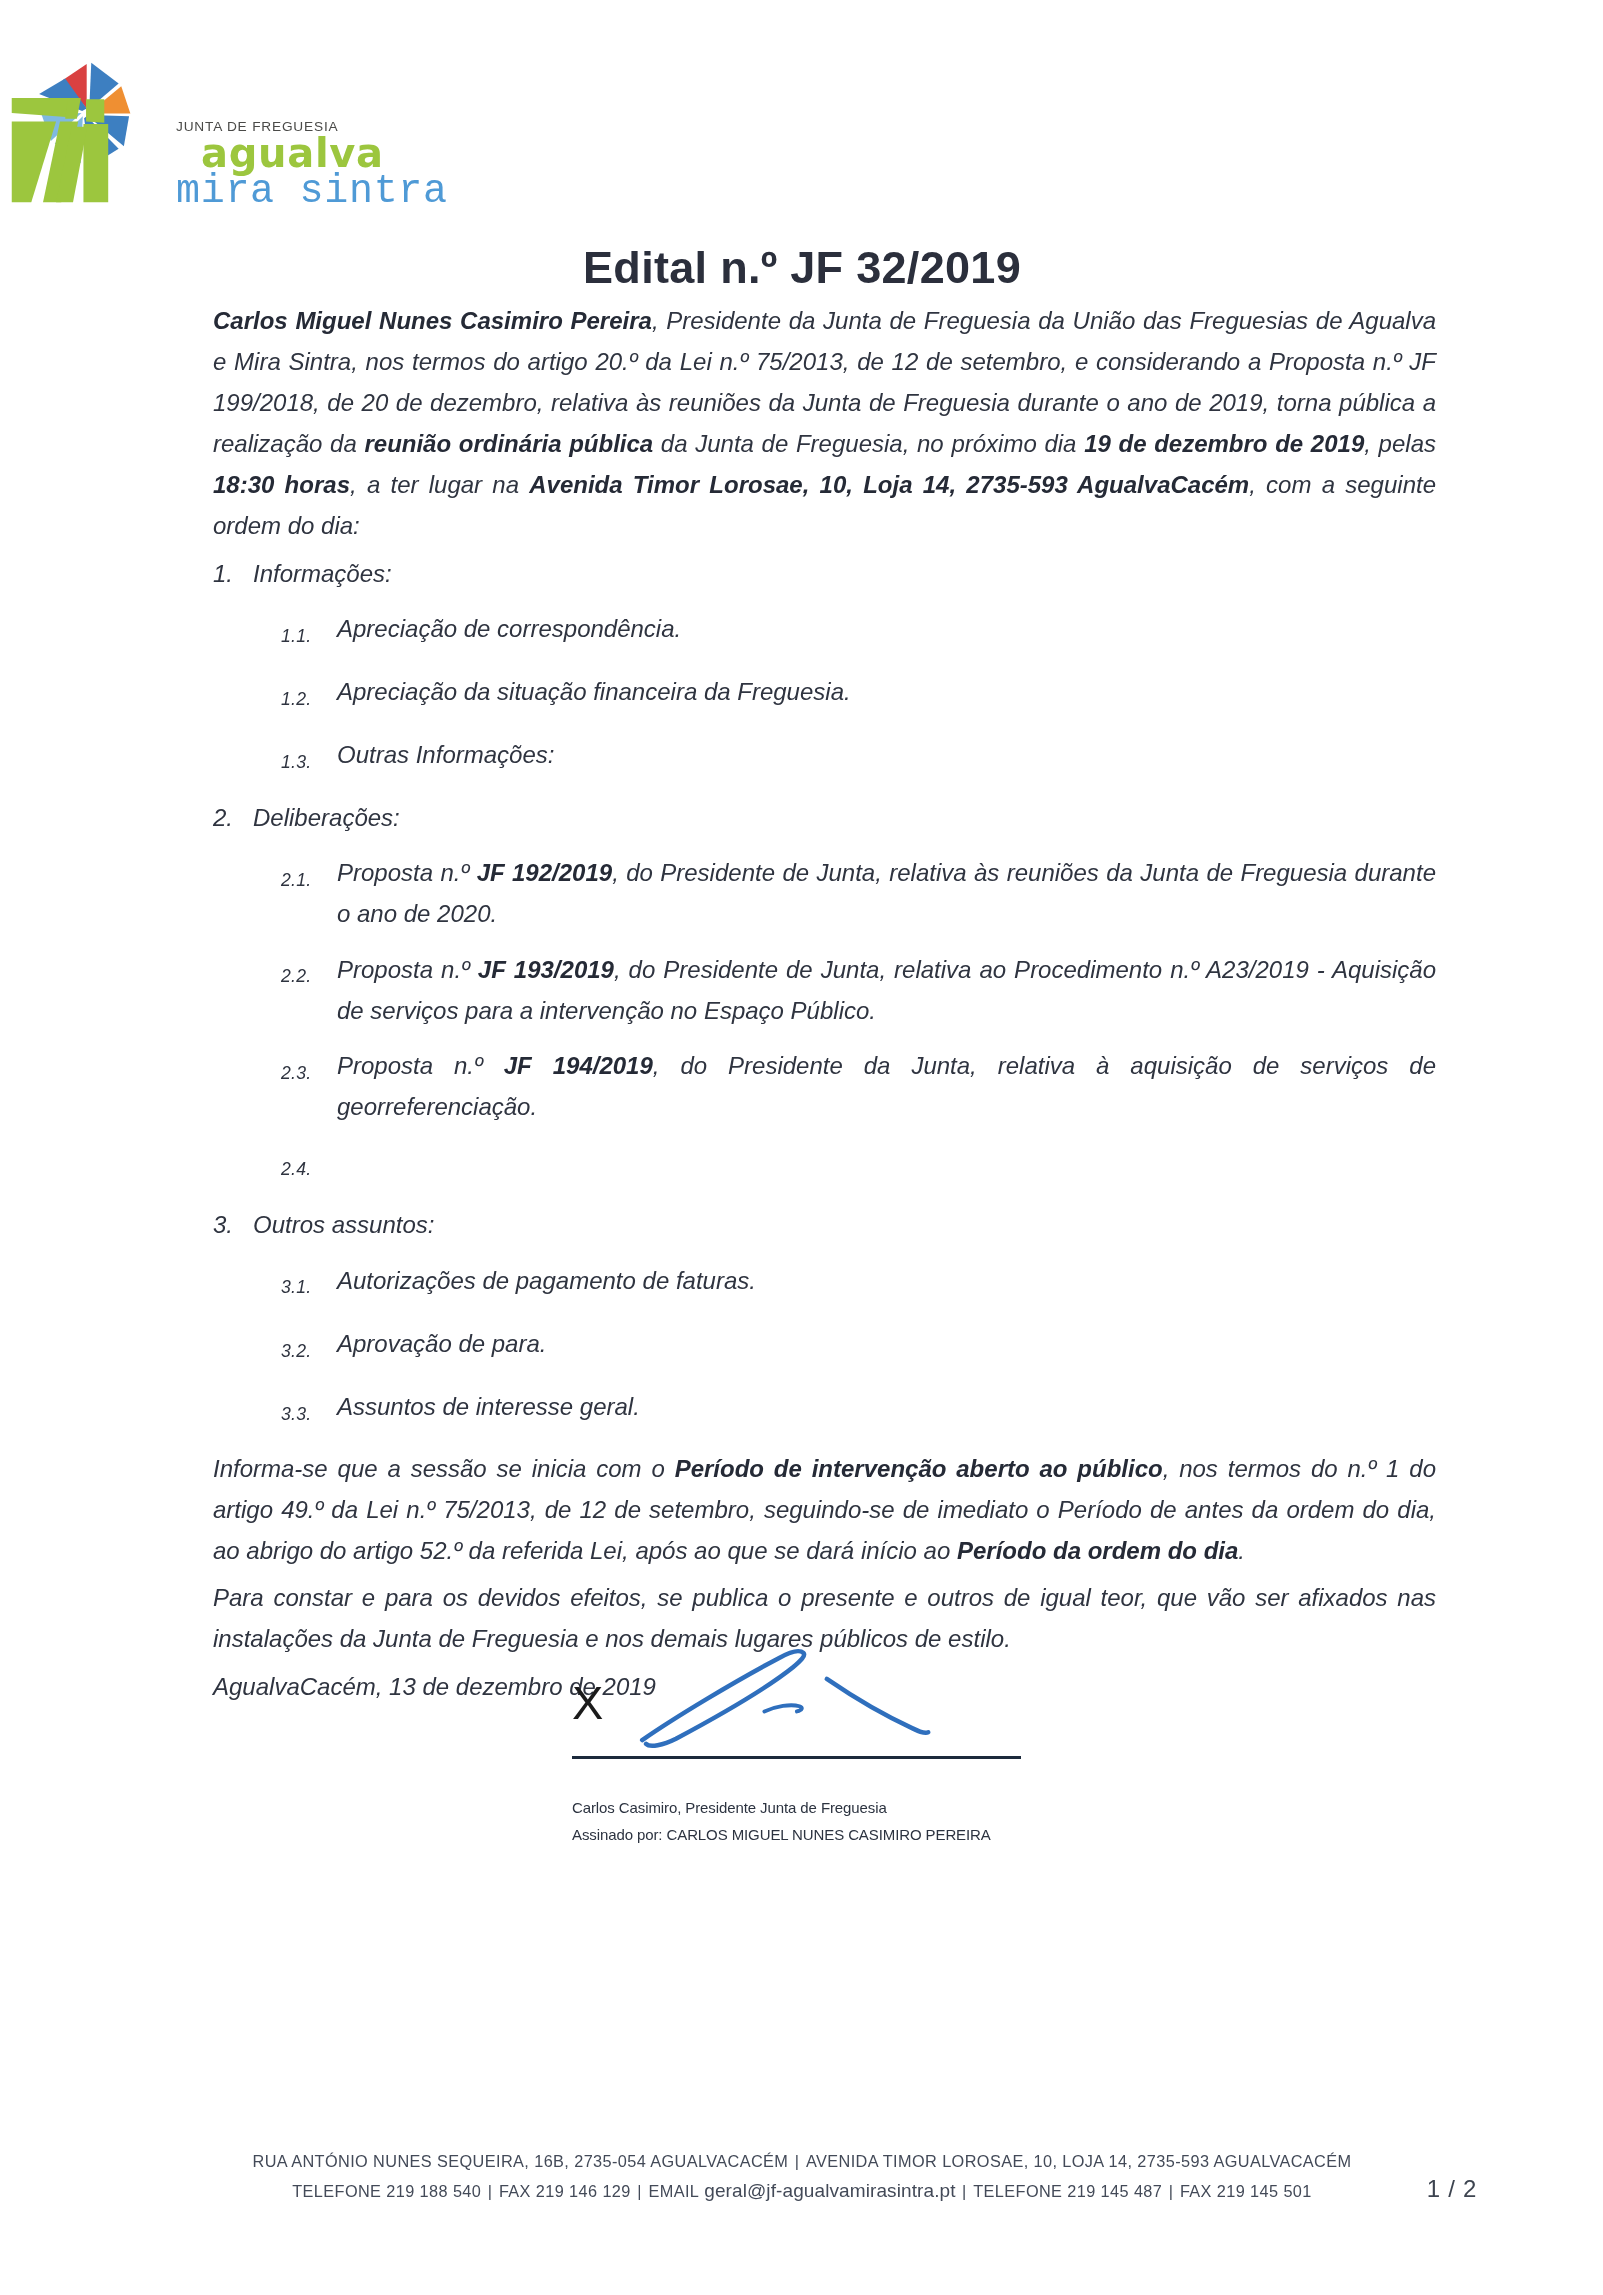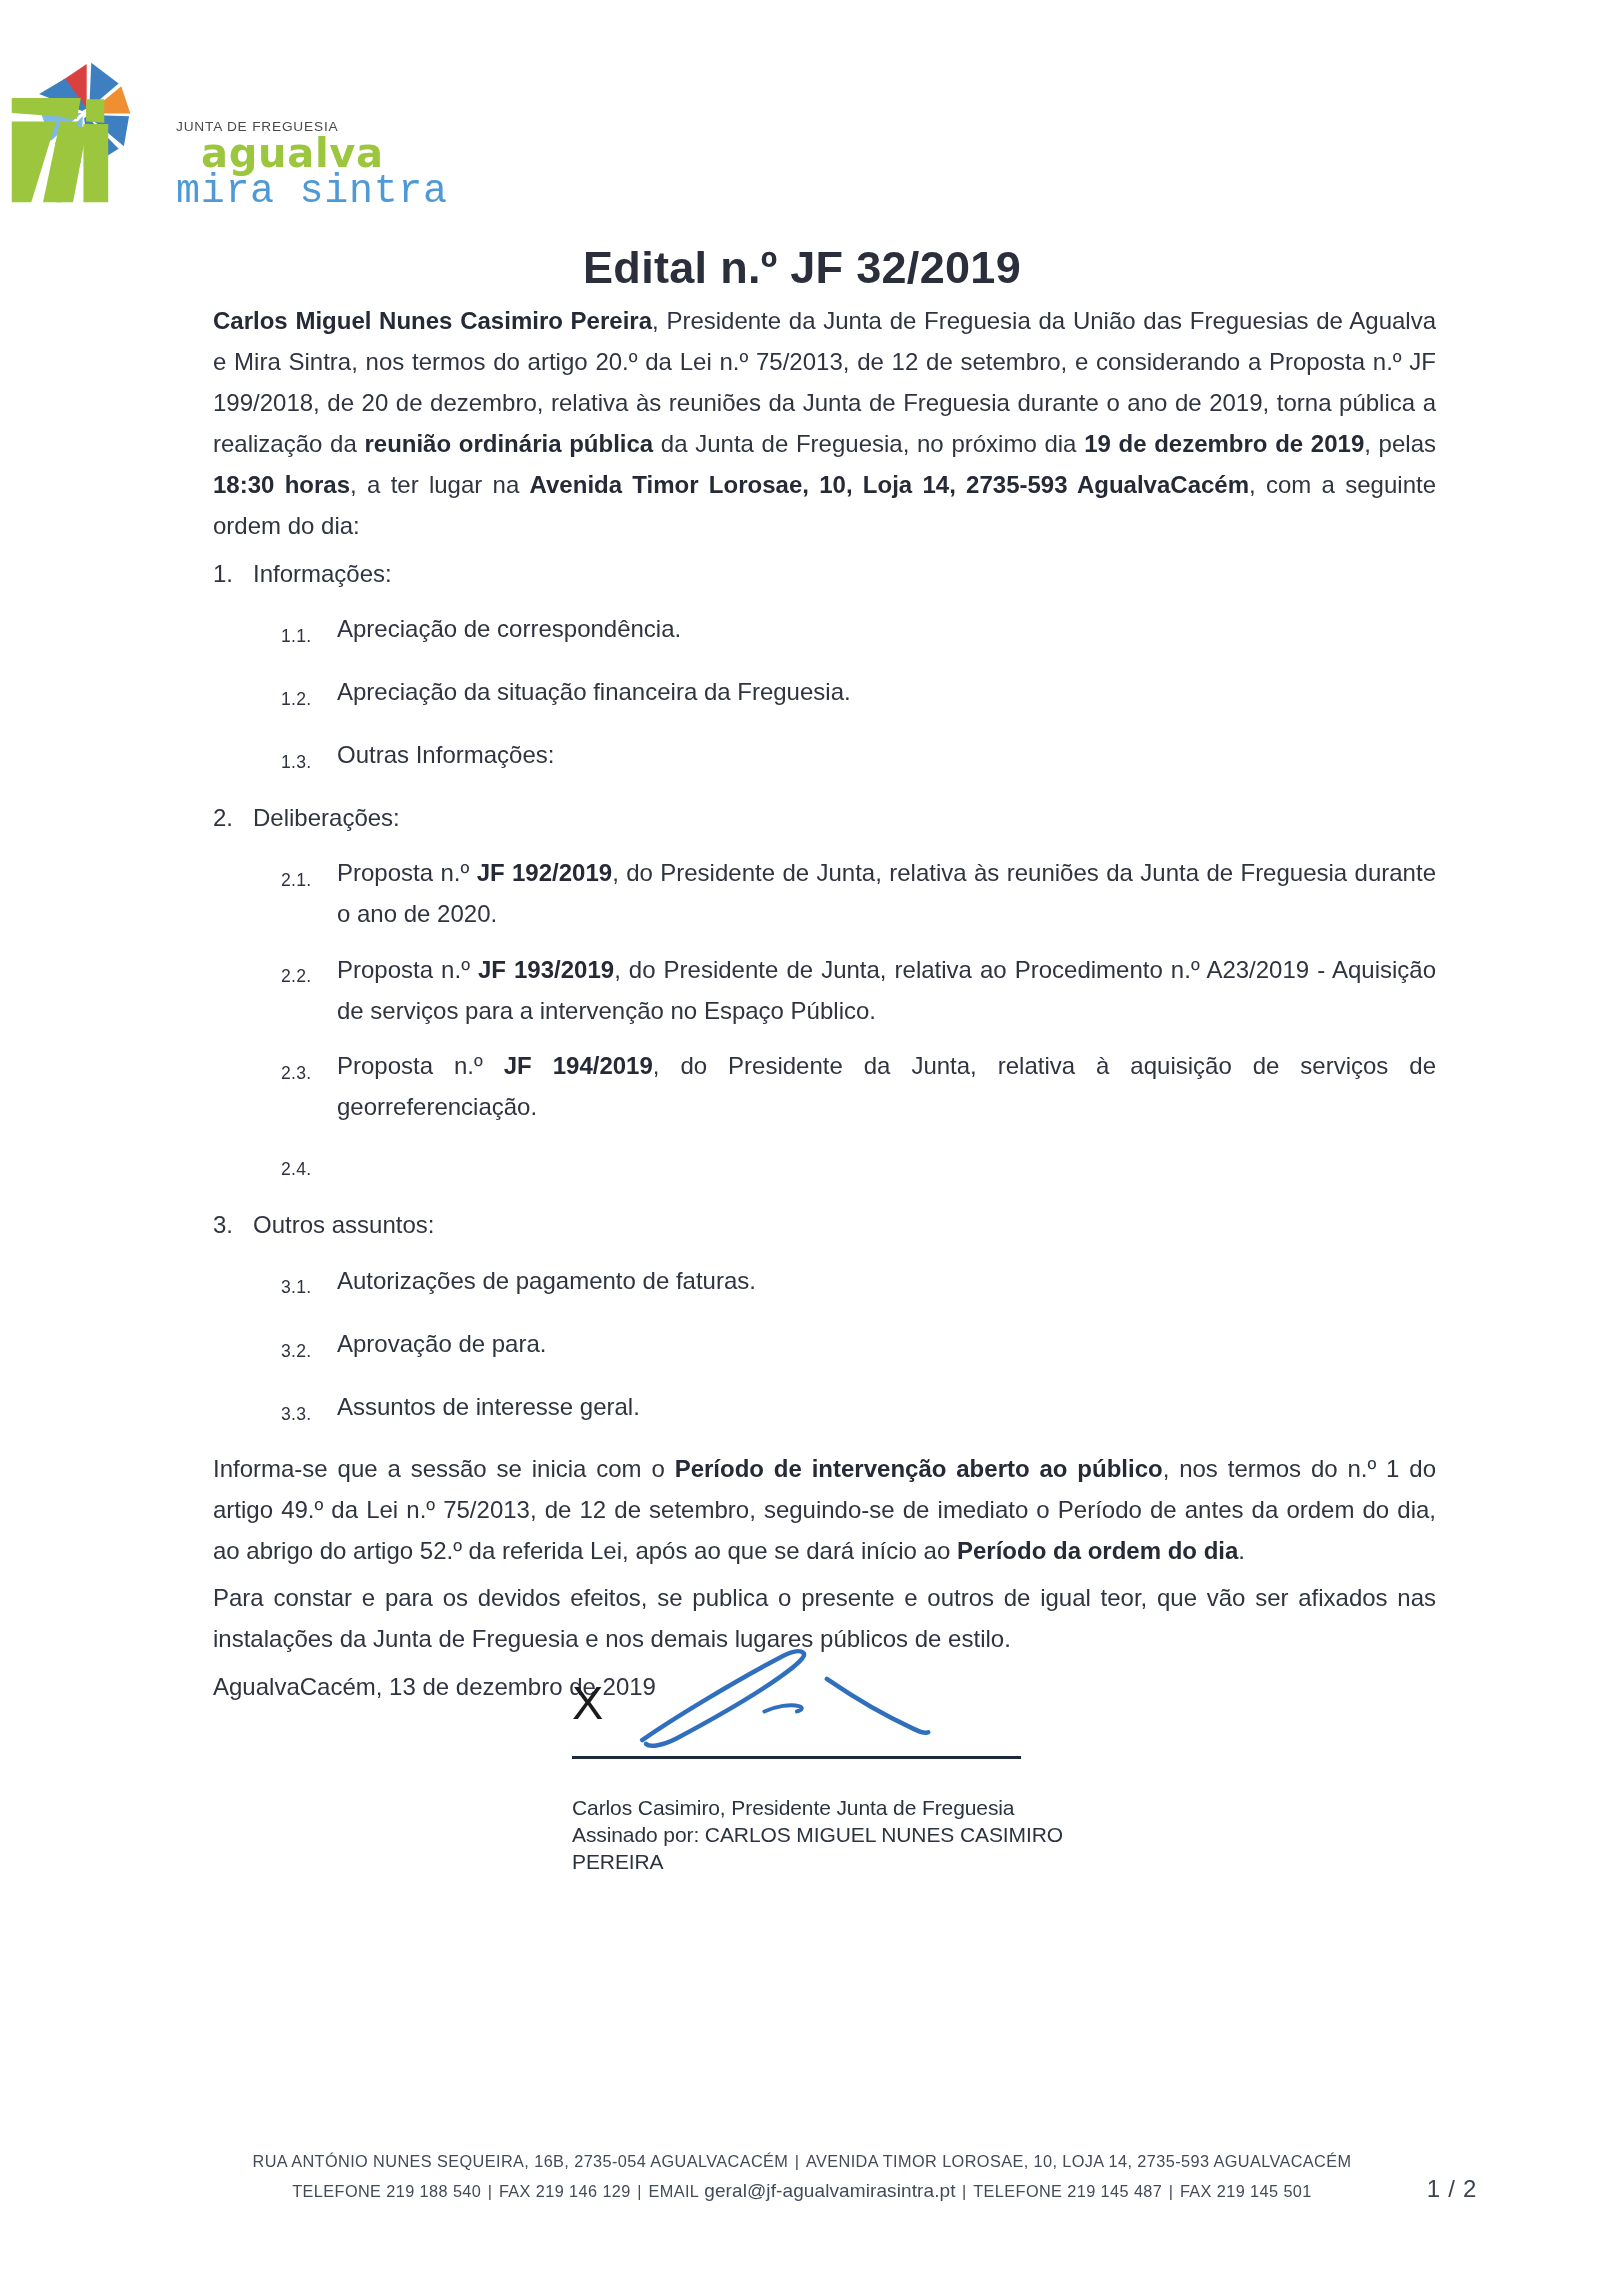--- a/index.html
+++ b/index.html
@@ -85,20 +85,21 @@
 
   
   .body-wrap {
     position: absolute;
     left: 213px;
     top: 300px;
     width: 1223px;
     color: #2f3440;
     font-size: 24px;
     line-height: 41px;
+    font-style: italic;
   }
   p.para {
     margin: 0 0 6.5px 0;
     text-align: justify;
     text-justify: inter-word;
   }
   p.para.last-left { text-align: left; }
   strong { font-weight: bold; color: #252a36; }
 
   
@@ -162,21 +163,21 @@
     height: 111px;
   }
   .sig-line {
     width: 449px;
     height: 3.3px;
     background: #1c2a3c;
     margin-top: -3.9px;
   }
   .sig-caption {
     margin-top: 35px;
-    font-size: 21px;
+    font-size: 15px;
     line-height: 27px;
     color: #2c3340;
     font-family: "Liberation Sans", sans-serif;
     letter-spacing: -0.1px;
   }
 
   
   .footer {
     position: absolute;
     left: 0;

